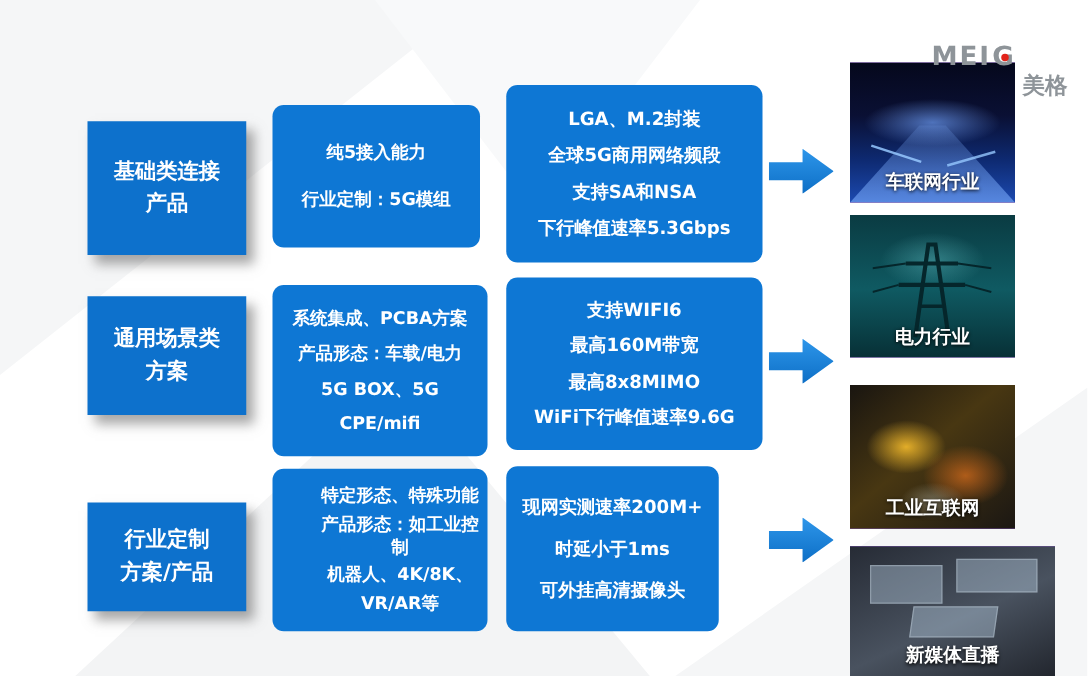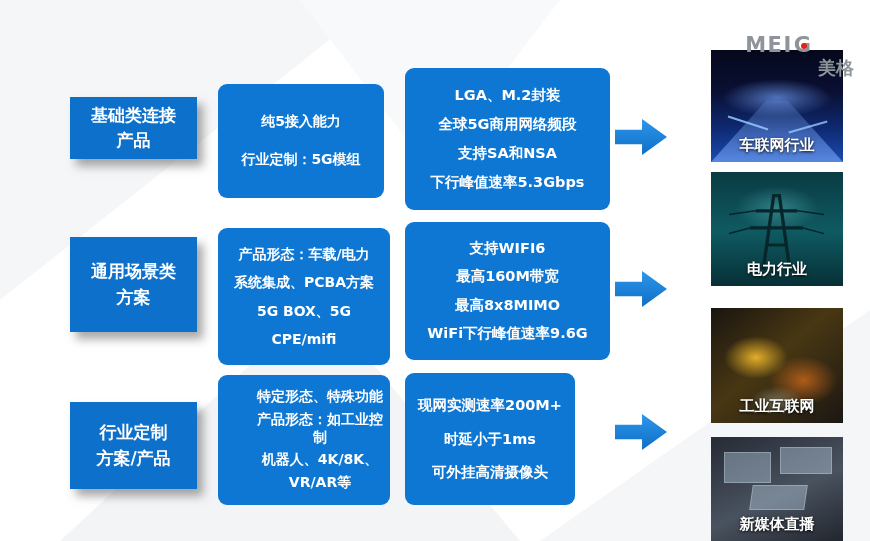--- a/index.html
+++ b/index.html
@@ -21,46 +21,46 @@
     position:absolute;background:#0e77d4;color:#fff;font-weight:bold;text-align:center;
     display:flex;flex-direction:column;align-items:center;justify-content:space-evenly;z-index:2;
   }
   .cat{box-shadow:6px 7px 9px rgba(95,95,95,.55);font-size:17px;line-height:1.5;justify-content:center;background:#0d71cc;}
   .rounded{border-radius:9px;}
   .mid{font-size:14px;padding:8px 4px;box-sizing:border-box;}
   .spec{font-size:14.5px;padding:8px 4px;box-sizing:border-box;}
   .box-line{width:100%;}
 
   
-  .r1-cat{left:70px;top:97px;width:127px;height:62px;}
+  .r1-cat{left:70px;top:97px;width:127px;height:107px;}
   .r1-mid{left:218px;top:84px;width:166px;height:114px;}
   .r1-spec{left:405px;top:68px;width:205px;height:142px;}
   .r2-cat{left:70px;top:237px;width:127px;height:95px;}
   .r2-mid{left:218px;top:228px;width:172px;height:137px;}
   .r2-spec{left:405px;top:222px;width:205px;height:138px;}
   .r3-cat{left:70px;top:402px;width:127px;height:87px;}
   .r3-mid{left:218px;top:375px;width:172px;height:130px;padding-left:36px;}
   .r3-spec{left:405px;top:373px;width:170px;height:132px;}
 
   
   .arrow{
     position:absolute;width:52px;height:36px;z-index:2;
     background:linear-gradient(180deg,#2e96ea 0%,#0d6fc6 100%);
     clip-path:polygon(0 30%,52% 30%,52% 0,100% 50%,52% 100%,52% 70%,0 70%);
   }
   .arrow-1{left:615px;top:119px;}
   .arrow-2{left:615px;top:271px;}
   .arrow-3{left:615px;top:414px;}
 
   
-  .industry{position:absolute;left:711px;width:132px;background:#4c1d95;z-index:2;overflow:hidden;}
+  .industry{position:absolute;left:680px;width:132px;background:#4c1d95;z-index:2;overflow:hidden;}
   .ind-1{top:50px;height:112px;}
   .ind-2{top:172px;height:114px;}
   .ind-3{top:308px;height:115px;}
-  .ind-4{top:437px;height:104px;}
+  .ind-4{top:437px;height:104px;padding-left:32px;}
   .photo{position:absolute;top:0;left:0;right:0;bottom:0;}
   .ind-label{
     position:absolute;left:0;right:0;bottom:7px;text-align:center;color:#fff;font-weight:bold;
     font-size:15px;z-index:3;text-shadow:0 1px 3px rgba(0,0,0,.95);
   }
 
   
   .photo-car{background:linear-gradient(180deg,#05081c 0%,#0a1034 38%,#0e2a72 70%,#1c4ab0 100%);}
   .car-glow{position:absolute;left:8%;right:8%;top:26%;height:34%;background:radial-gradient(ellipse at center,rgba(115,165,255,.65),transparent 70%);}
   .car-road{position:absolute;bottom:0;left:0;right:0;height:55%;clip-path:polygon(42% 0,58% 0,100% 100%,0 100%);background:linear-gradient(180deg,rgba(130,175,255,.15),rgba(125,175,255,.6));}
@@ -115,22 +115,22 @@
   <div class="box-line">支持SA和NSA</div>
   <div class="box-line">下行峰值速率5.3Gbps</div>
 </div>
 <div class="arrow arrow-1"></div>
 
 <div class="box cat r2-cat">
   <div class="box-line">通用场景类</div>
   <div class="box-line">方案</div>
 </div>
 <div class="box mid rounded r2-mid">
+  <div class="box-line">系统集成、PCBA方案</div>
   <div class="box-line">产品形态：车载/电力</div>
-  <div class="box-line">系统集成、PCBA方案</div>
   <div class="box-line">5G BOX、5G</div>
   <div class="box-line">CPE/mifi</div>
 </div>
 <div class="box spec rounded r2-spec">
   <div class="box-line">支持WIFI6</div>
   <div class="box-line">最高160M带宽</div>
   <div class="box-line">最高8x8MIMO</div>
   <div class="box-line">WiFi下行峰值速率9.6G</div>
 </div>
 <div class="arrow arrow-2"></div>

